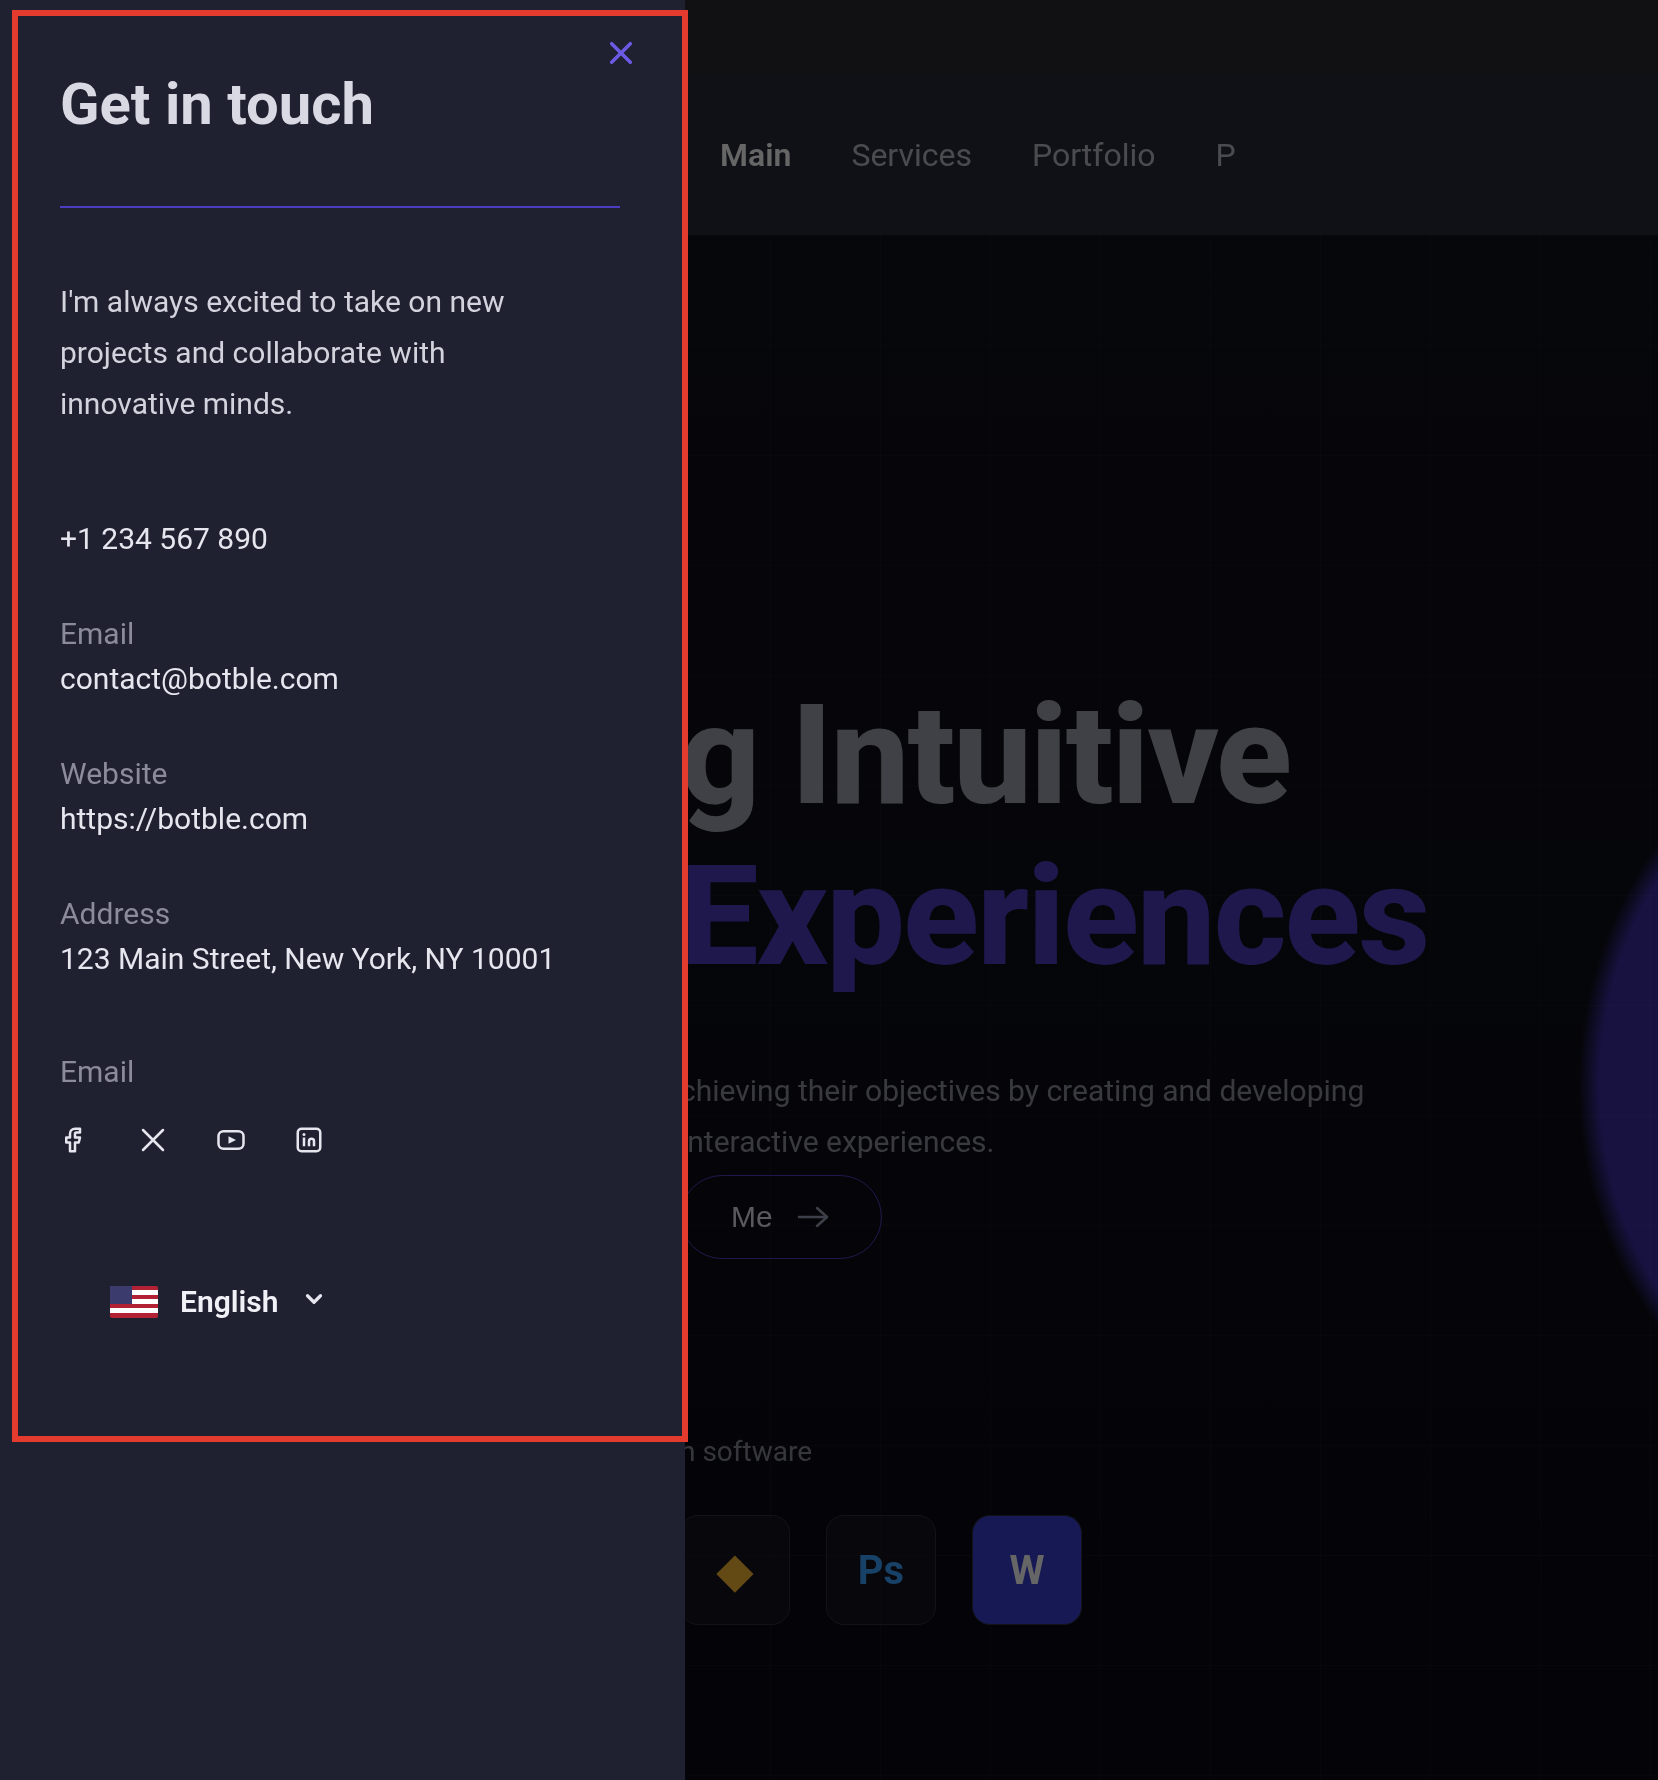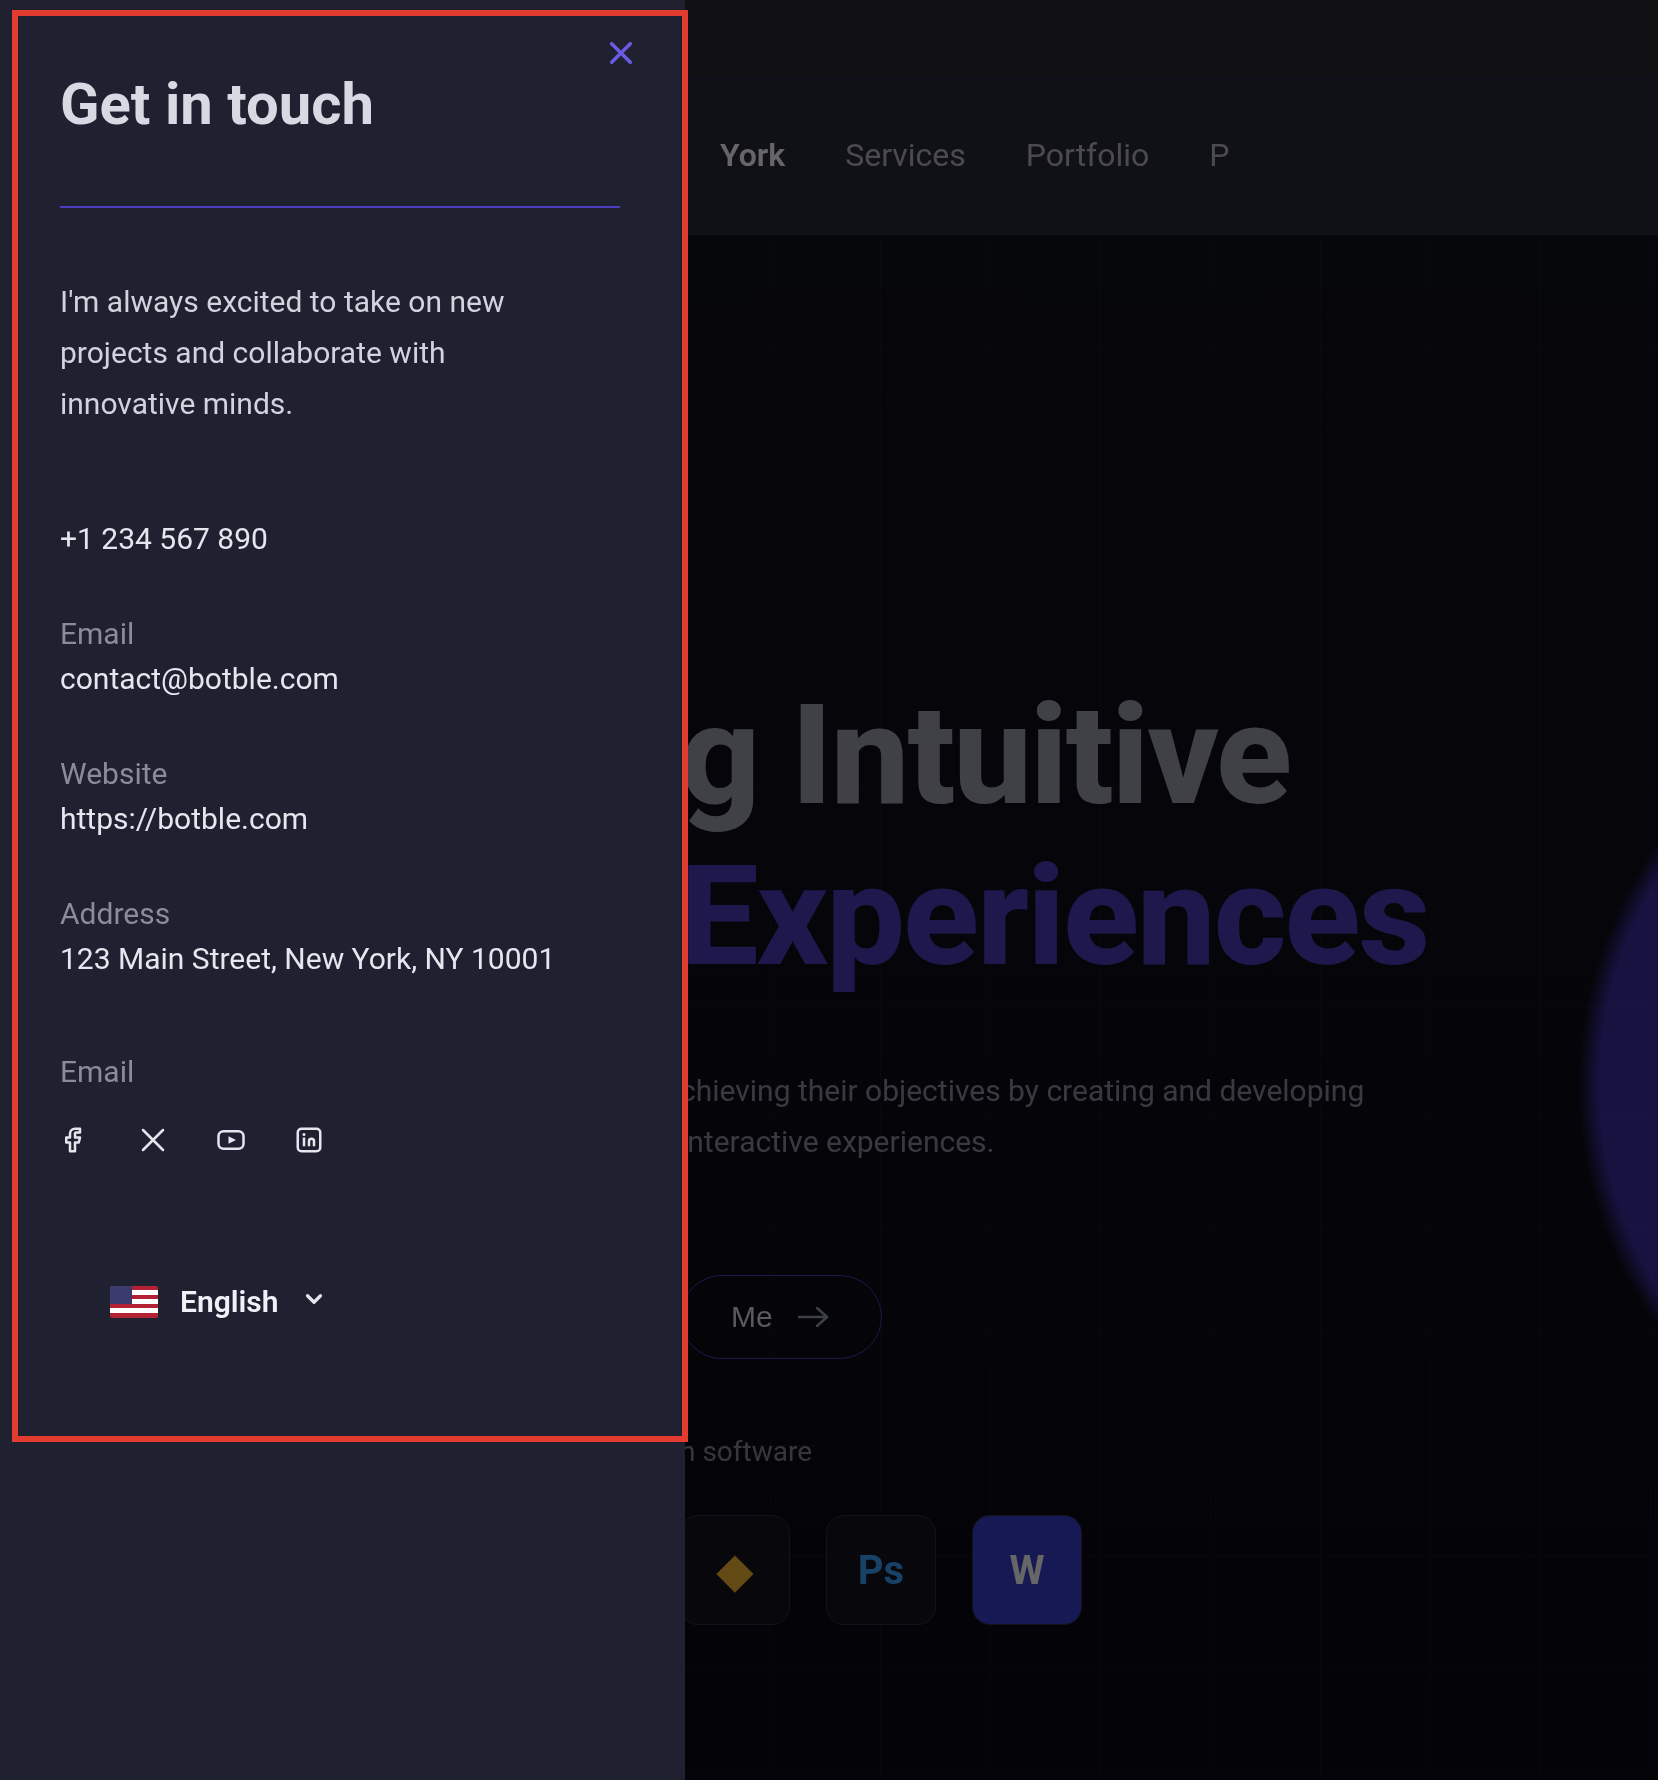--- a/index.html
+++ b/index.html
@@ -75,21 +75,21 @@
     left: 680px;
     top: 830px;
     font-size: 30px;
     line-height: 1.7;
     color: #8e8fa0;
     max-width: 900px;
   }
   .hero .cta-row {
     position: absolute;
     left: 680px;
-    top: 1040px;
+    top: 940px;
     display: flex;
     gap: 40px;
     align-items: flex-start;
   }
   .hero .button-outline {
     display: inline-flex;
     align-items: center;
     gap: 24px;
     border: 1.5px solid #4b3dc0;
     border-radius: 999px;
@@ -212,21 +212,21 @@
   }
 </style>
 </head>
 <body>
 
 <div class="browser-strip">
   <span>ge</span>
 </div>
 
 <nav class="navbar">
-  <span class="nav-item active">York</span>
+  <span class="nav-item active">Main</span>
   <span class="nav-item">Services</span>
   <span class="nav-item">Portfolio</span>
   <span class="nav-item">P</span>
 </nav>
 
 <section class="hero">
   <div class="headline">
     <span>g Intuitive</span><br>
     <span class="accent">Experiences</span>
   </div>

